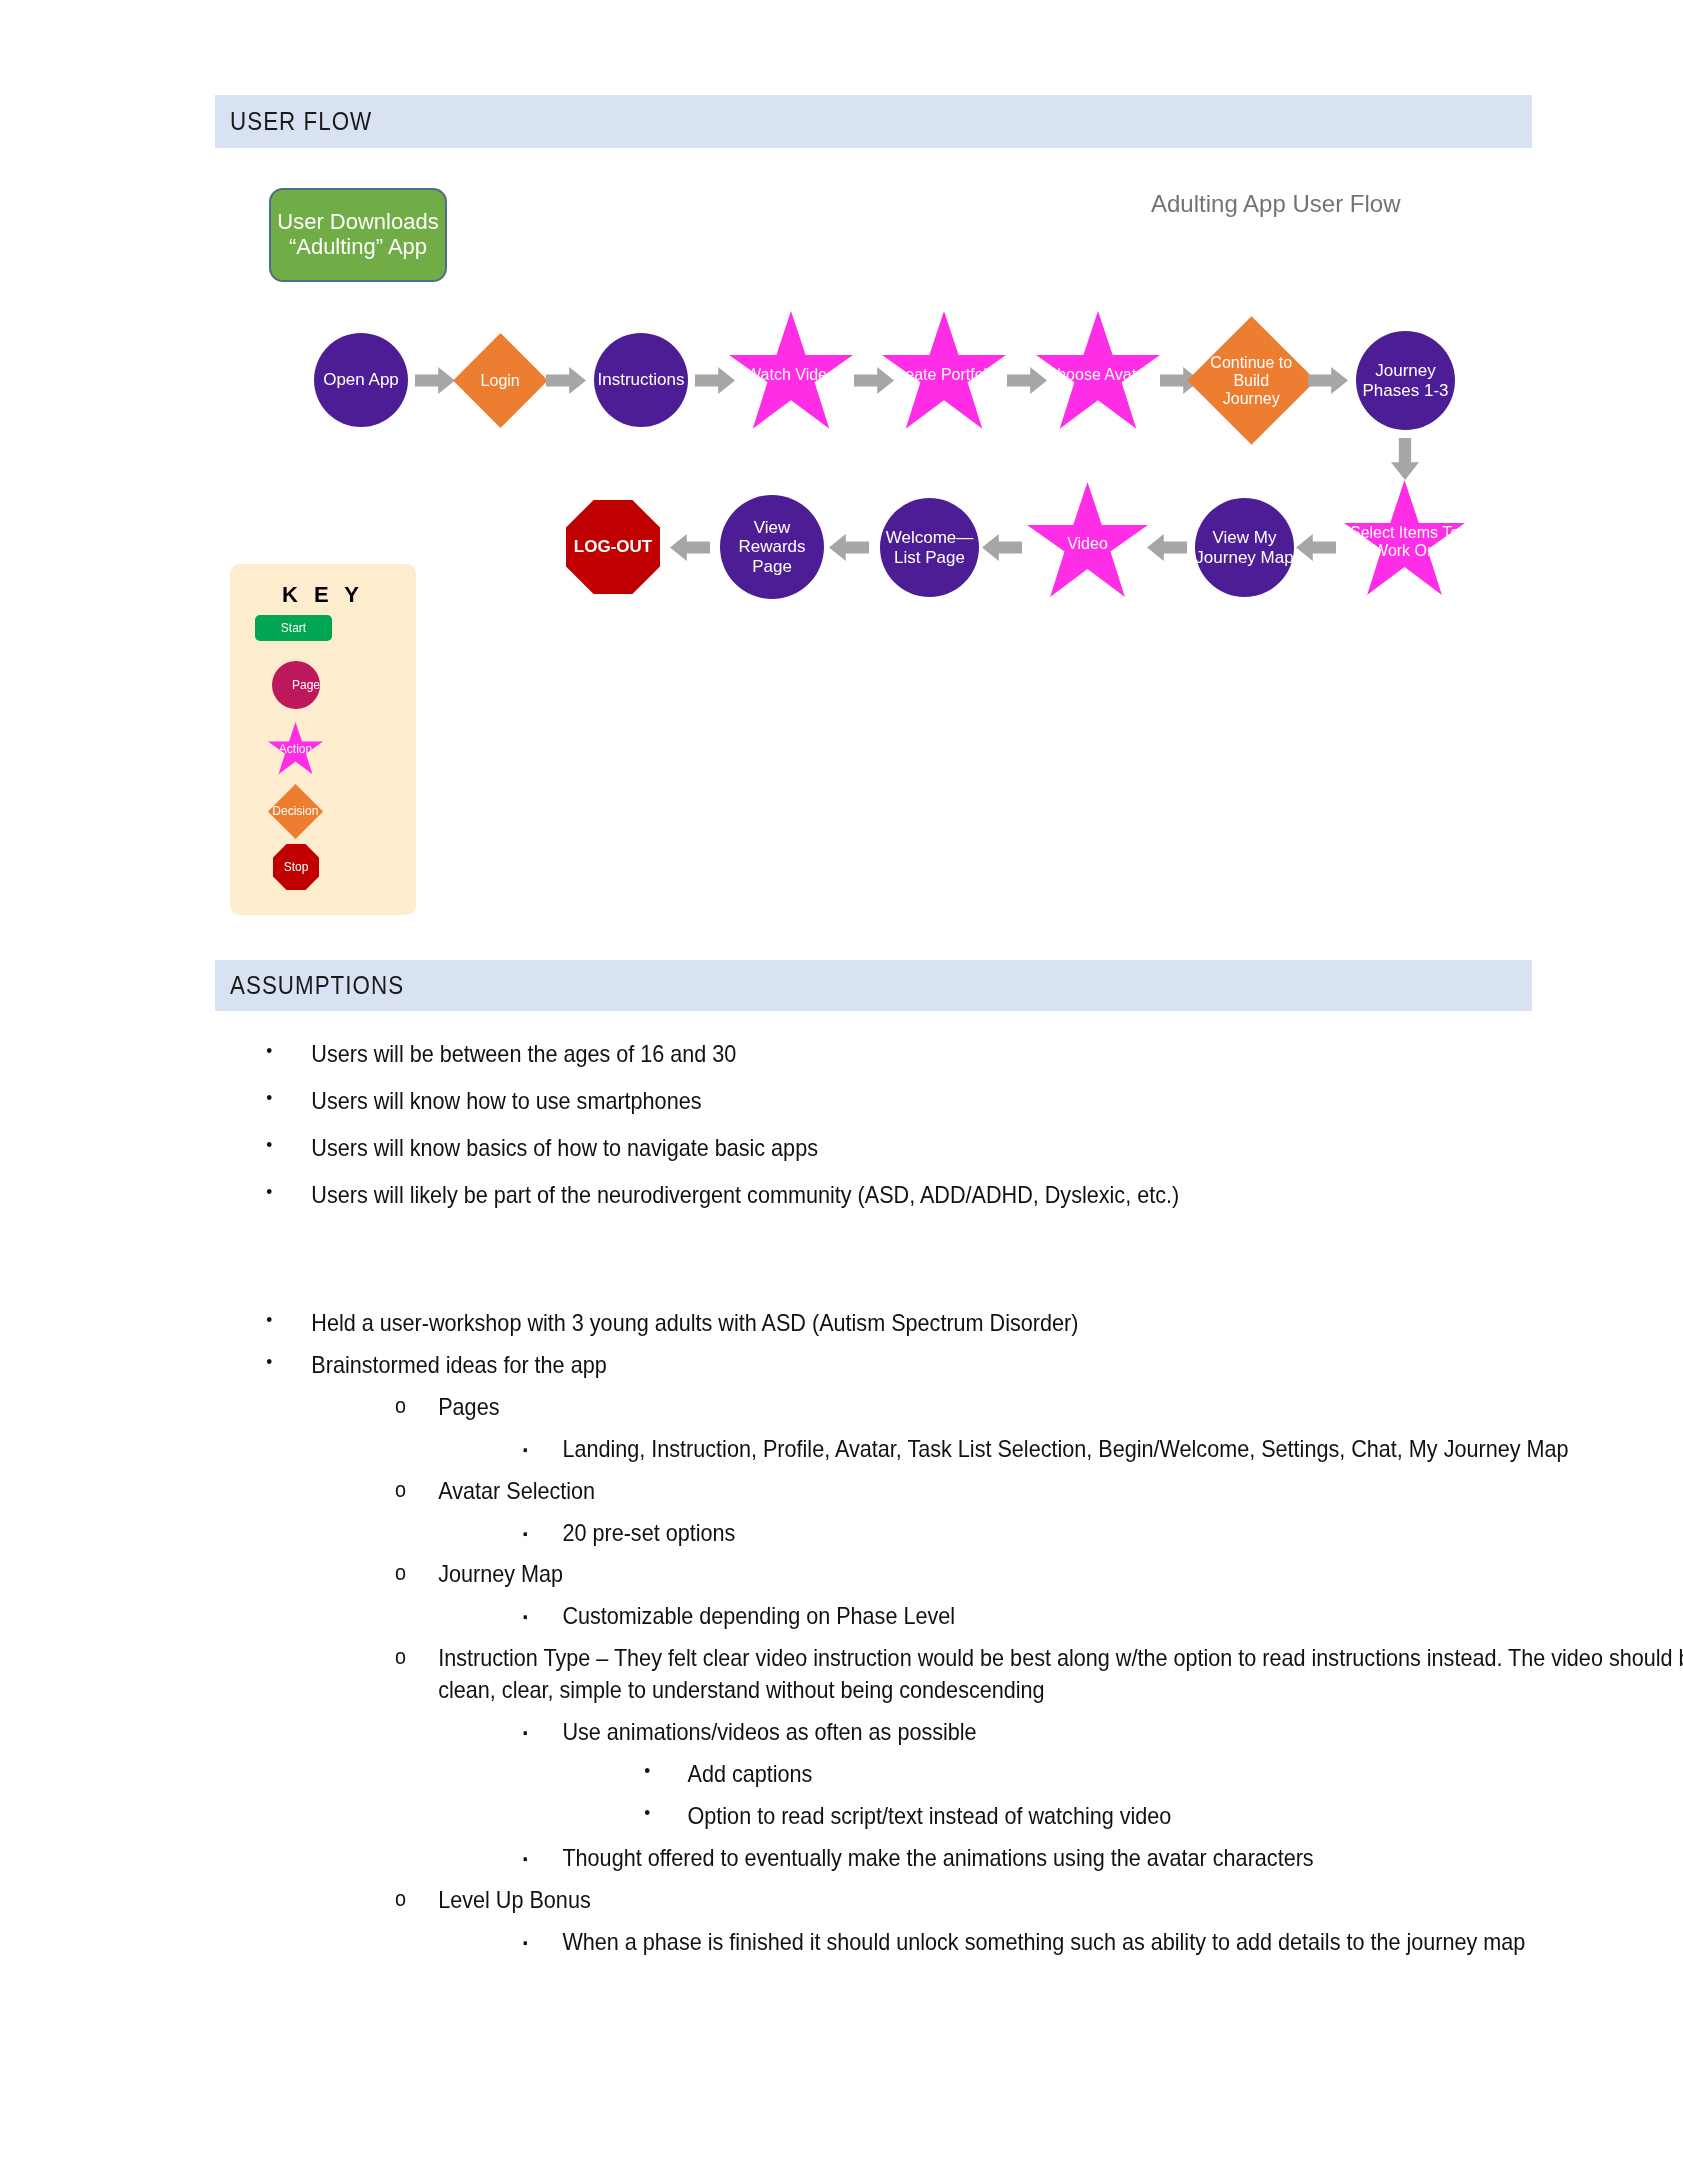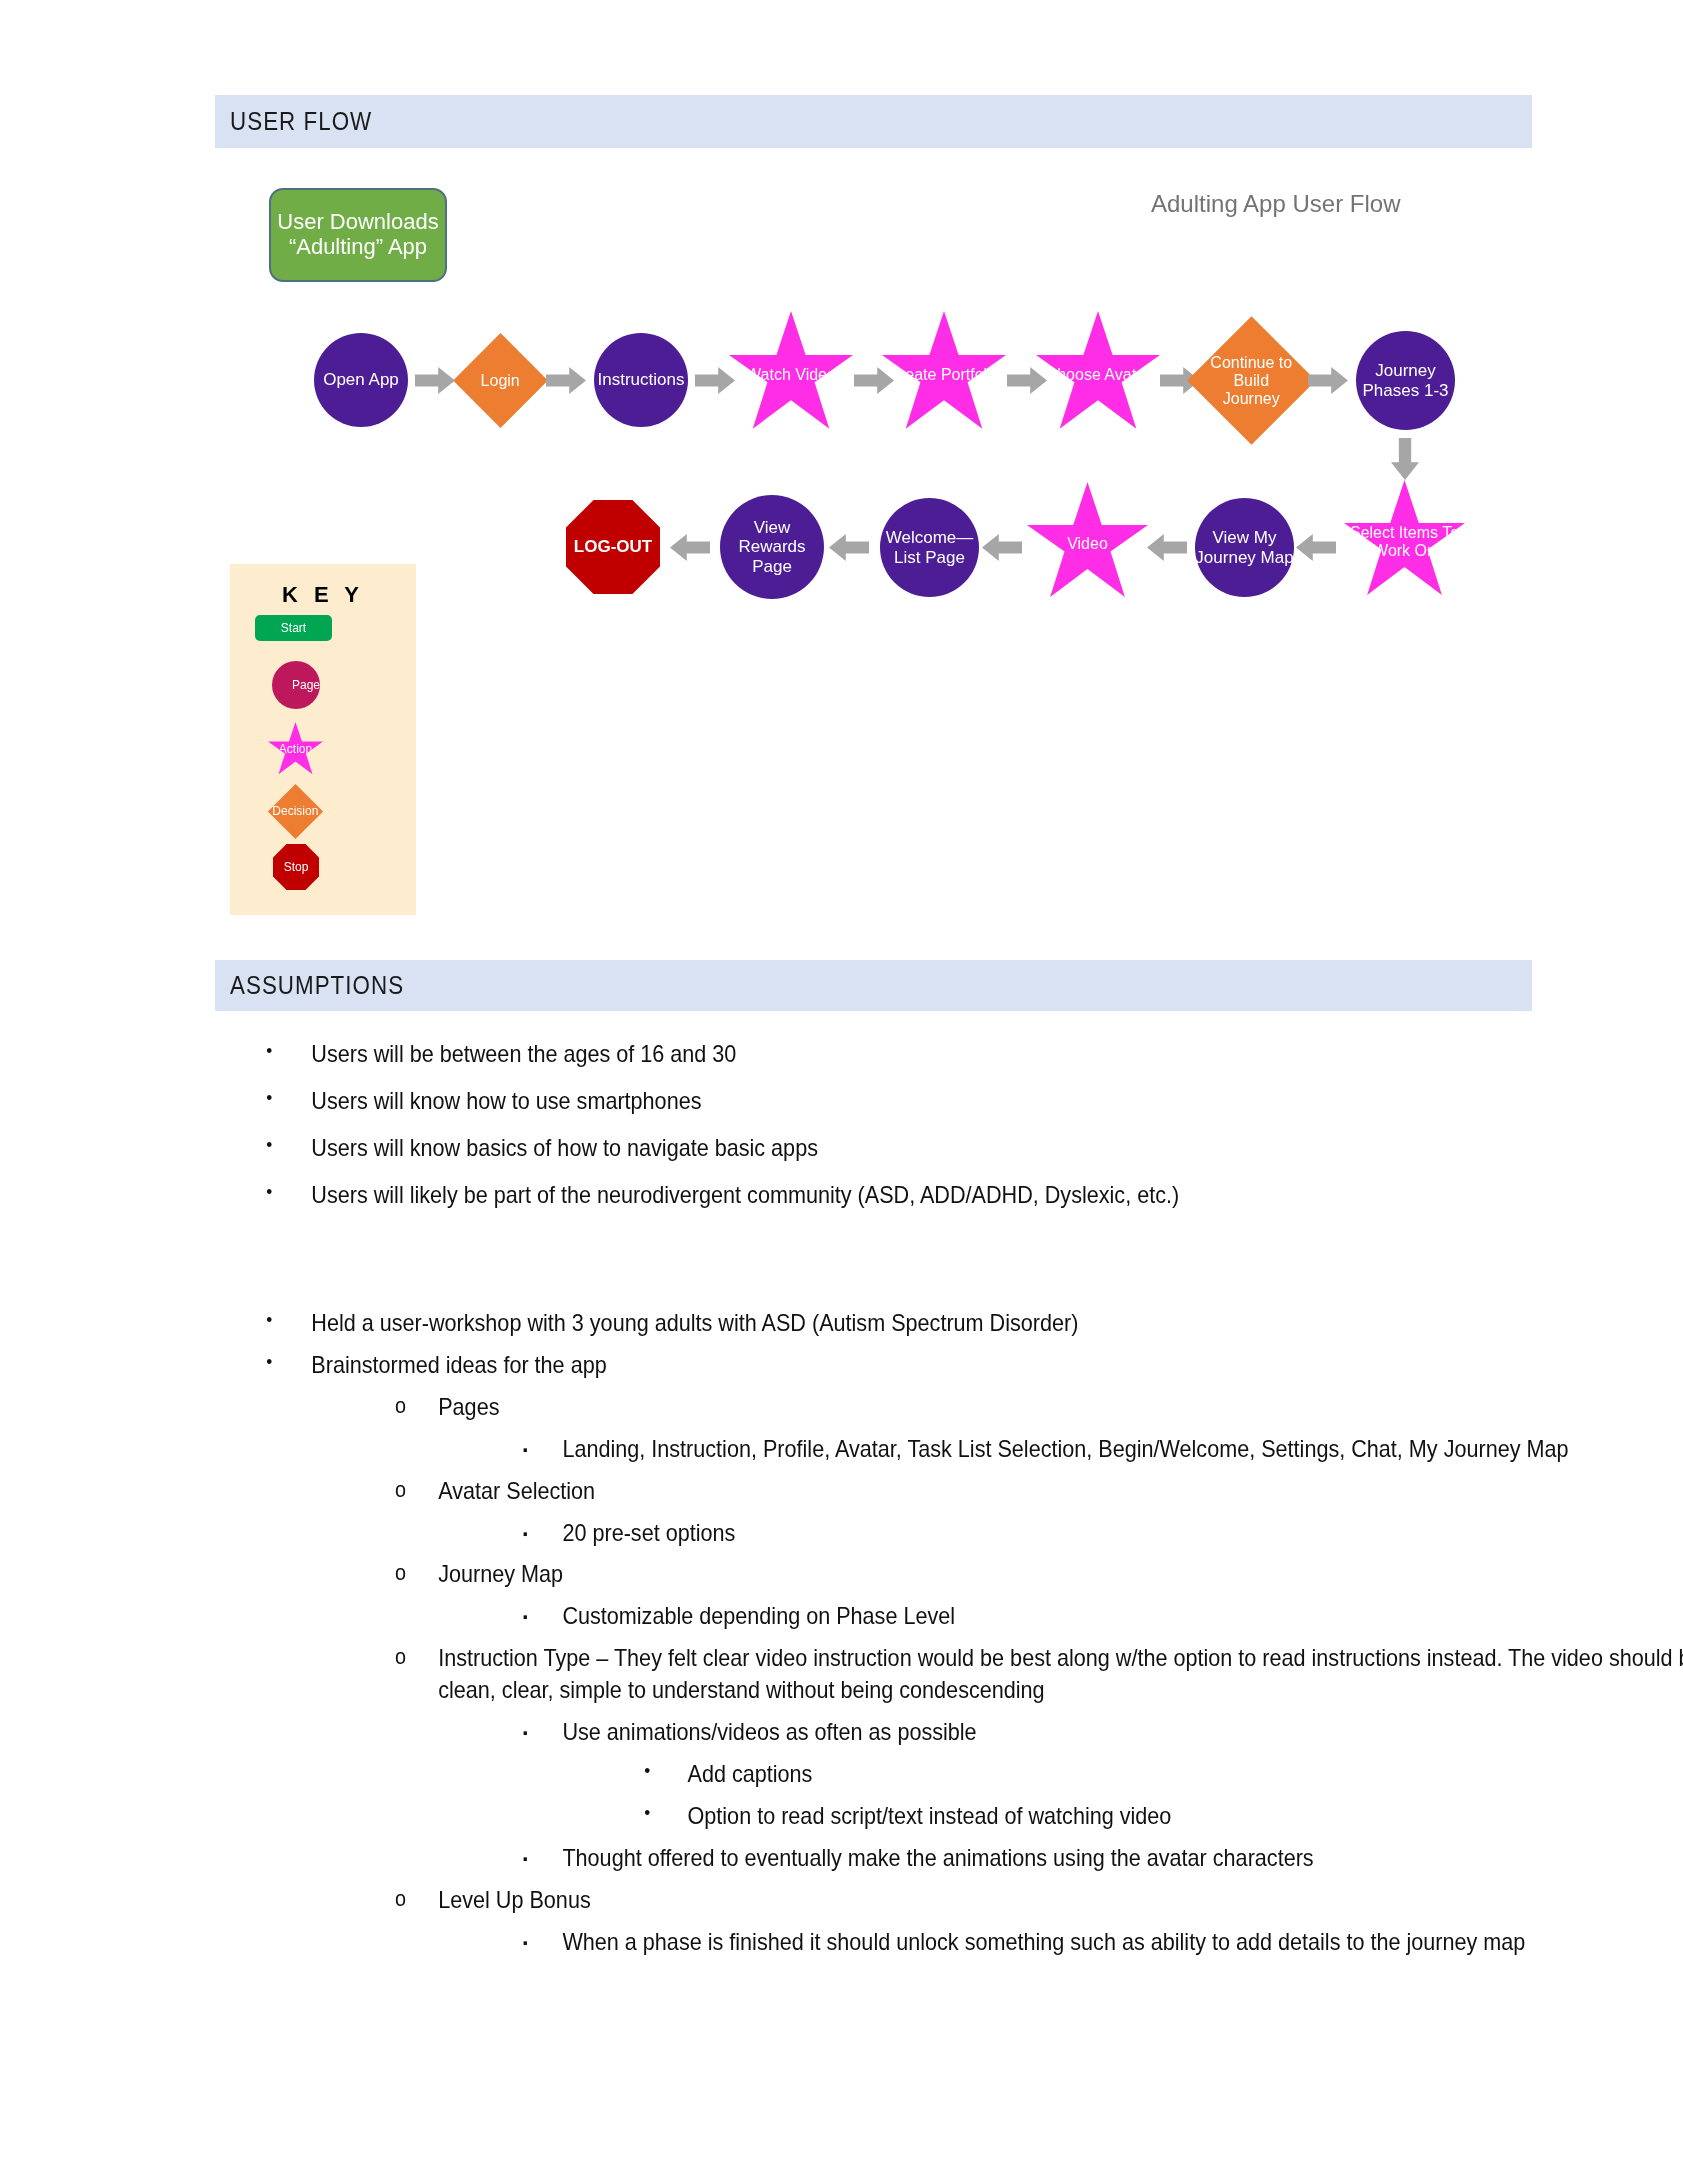--- a/index.html
+++ b/index.html
@@ -143,20 +143,21 @@
   }
 
   
   .key-box {
     position: absolute;
     left: 198px;
     top: 564px;
     width: 186px;
     height: 351px;
     background: #fdeccd;
+    border-radius: 10px;
   }
   .key-title {
     position: absolute;
     left: 0; right: 0;
     top: 18px;
     text-align: center;
     font-size: 22px;
     font-weight: 700;
     letter-spacing: 5px;
     color: #000;

